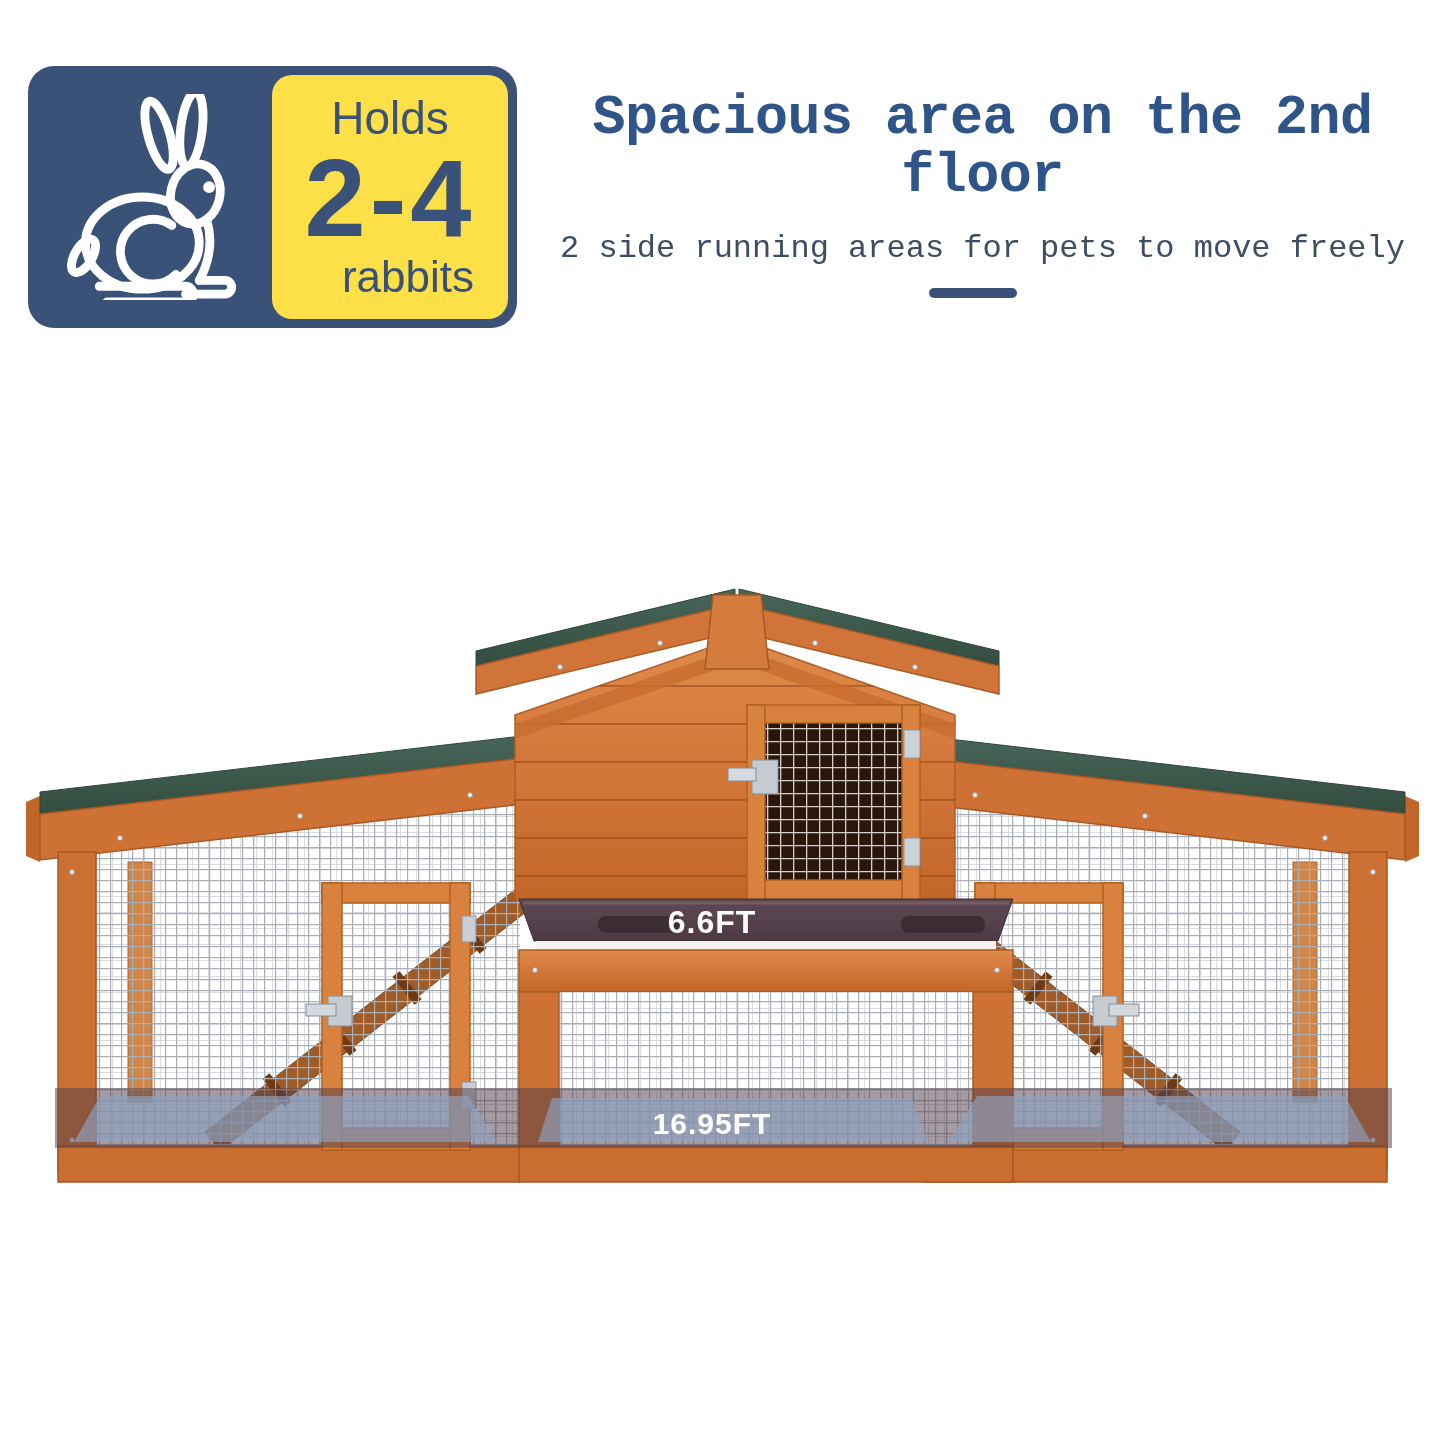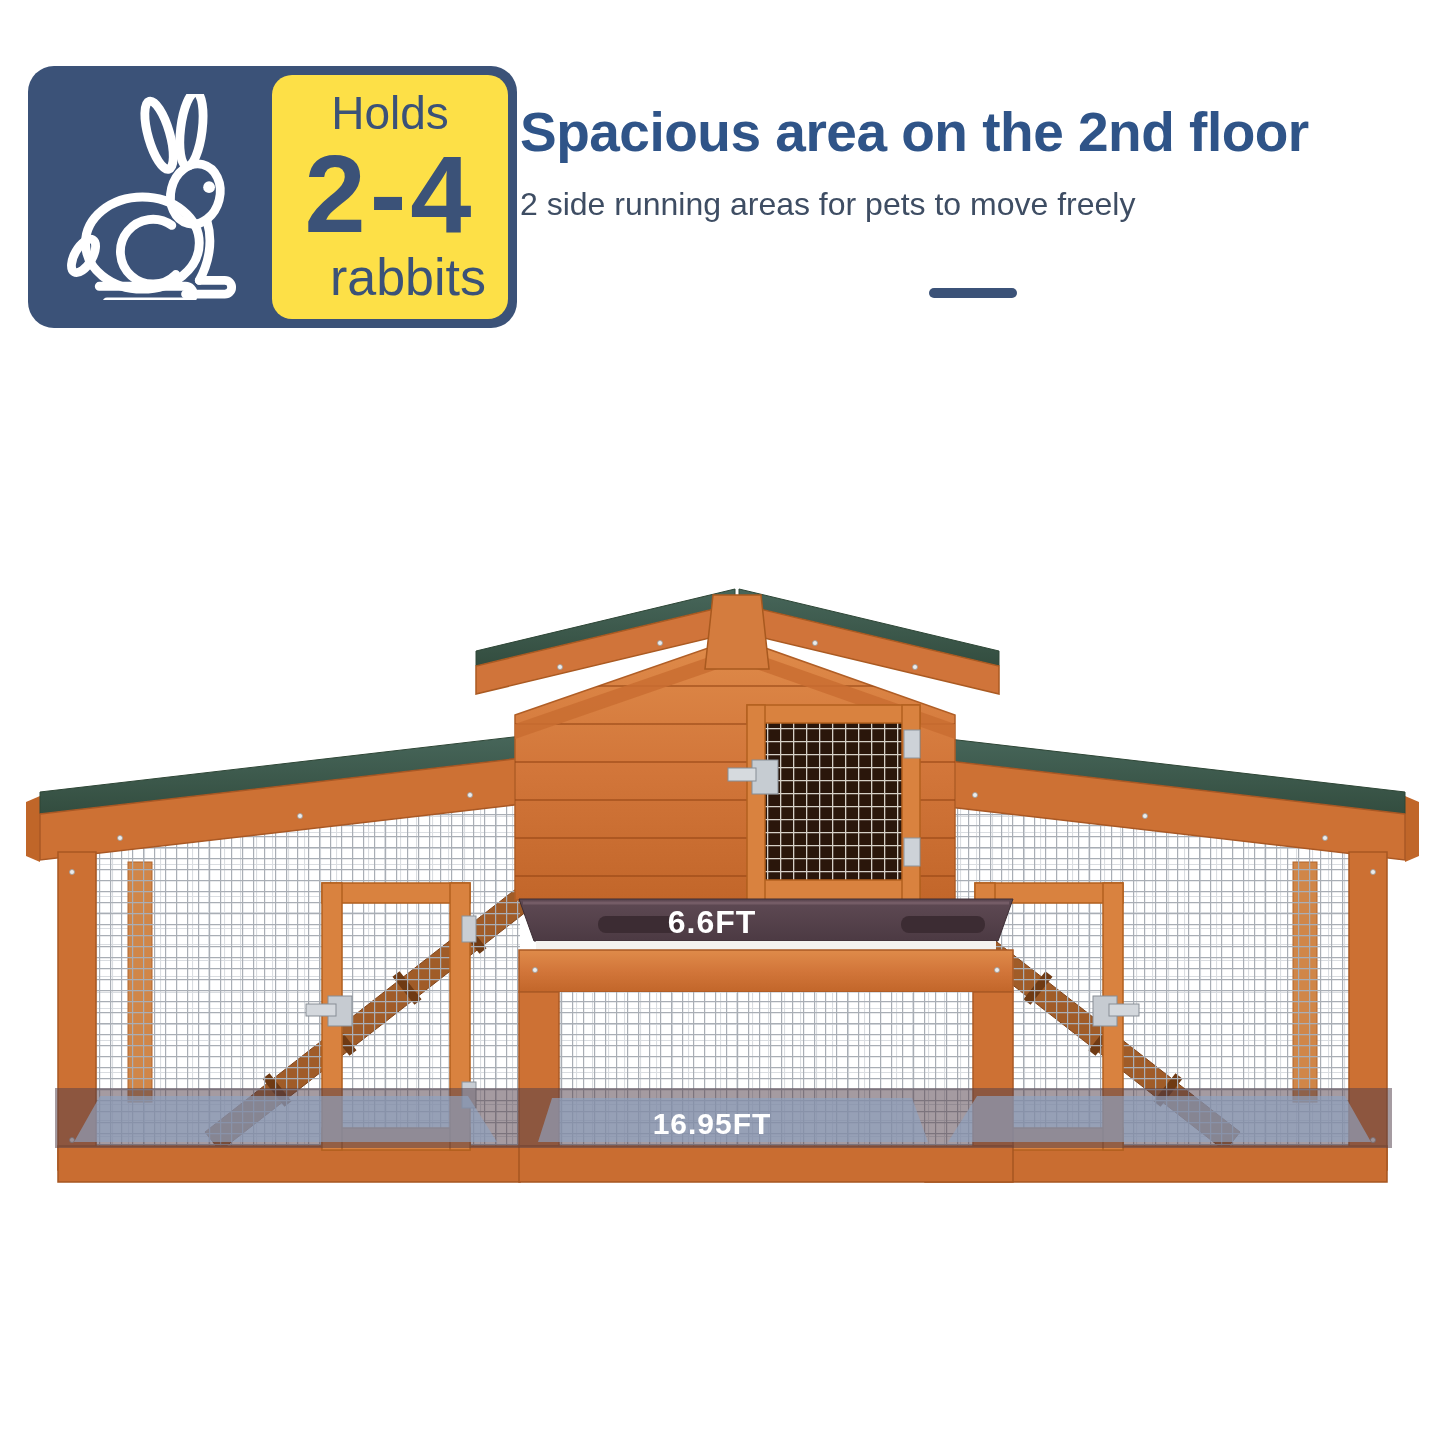--- a/index.html
+++ b/index.html
@@ -10,24 +10,24 @@
   .badge{position:absolute;left:28px;top:66px;width:489px;height:262px;
          background:#3b5278;border-radius:26px;}
   .rabbit-wrap{position:absolute;left:14px;top:14px;width:240px;height:234px;
                display:flex;align-items:center;justify-content:center;}
   .rabbit-wrap svg{width:198px;height:206px;}
   .badge-card{position:absolute;right:9px;top:9px;bottom:9px;width:236px;background:#fde047;
               border-radius:20px;display:flex;flex-direction:column;align-items:center;
               justify-content:center;color:#3b5278;gap:4px;}
   .holds{font-size:46px;line-height:1.05;}
   .cap{font-size:110px;font-weight:bold;line-height:0.95;letter-spacing:4px;}
-  .animal{font-size:52px;line-height:1.05;margin-left:36px;}
+  .animal{font-size:44px;line-height:1.05;margin-left:36px;}
 
   
-  .header{position:absolute;left:520px;top:104px;width:925px;}
+  .header{position:absolute;left:520px;top:90px;width:925px;text-align:center;font-family:Liberation Mono, monospace;}
   .header h1{margin:0;font-size:55px;line-height:1.05;font-weight:bold;color:#2f5488;letter-spacing:-0.5px;}
   .subtitle{margin:26px 0 0 0;font-size:32px;line-height:1.05;color:#3e4d63;}
   .dash{position:absolute;left:929px;top:288px;width:88px;height:10px;border-radius:5px;background:#3b5278;}
 
   
   .hutch{position:absolute;left:0;top:560px;width:1445px;height:680px;}
   .hutch text{font-family:"Liberation Sans",sans-serif;}
 </style>
 </head>
 <body>

